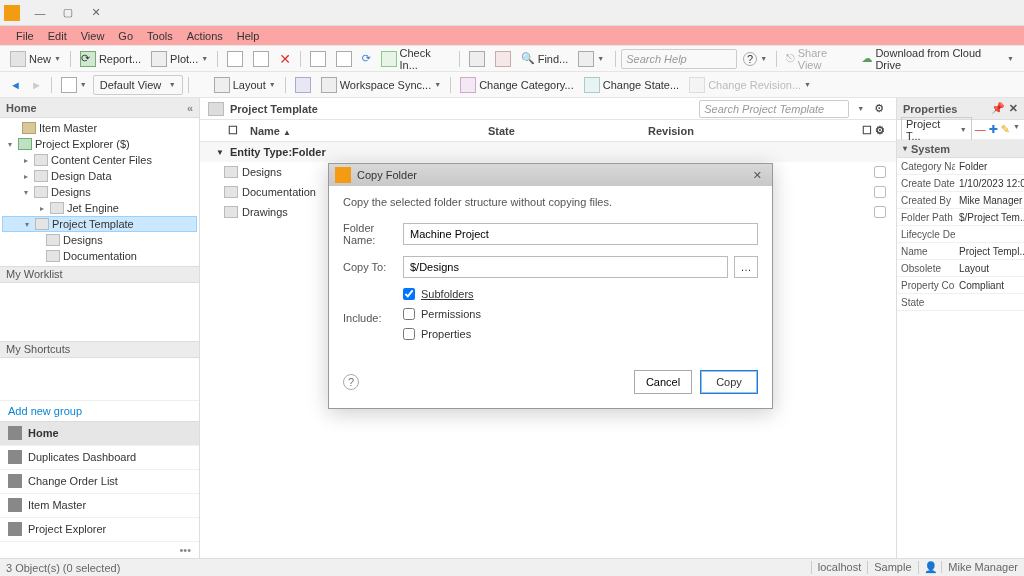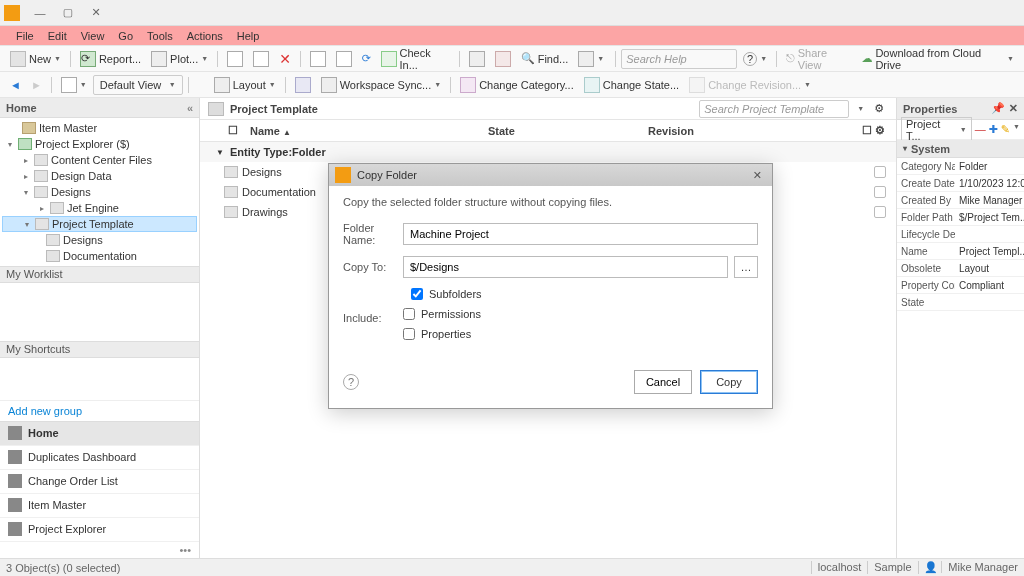--- a/index.html
+++ b/index.html
@@ -364,21 +364,21 @@
           <input type="text" value="Machine Project" style="">
         </div>
         <div class="form-row">
           <div class="flabel">Copy To:</div>
           <input type="text" value="$/Designs" style="">
           <div class="browse">…</div>
         </div>
         <div class="form-row" style="align-items:center;">
           <div class="flabel">Include:</div>
           <div style="flex:1;">
-            <div class="check-row" style="margin-left:8px;">
+            <div class="check-row" style="margin-left:0;text-decoration:underline;">
                 <input type="checkbox" checked="" style="">
                 <span>Subfolders</span>
               </div>
             <div class="check-row" style="margin-left:0;">
                 <input type="checkbox" style="">
                 <span>Permissions</span>
               </div>
             <div class="check-row" style="margin-left:0;">
                 <input type="checkbox" style="">
                 <span>Properties</span>

